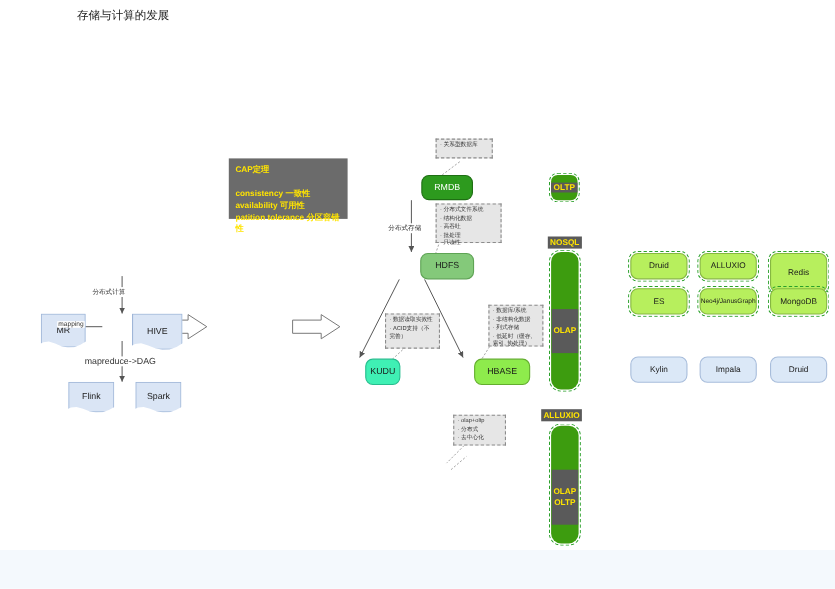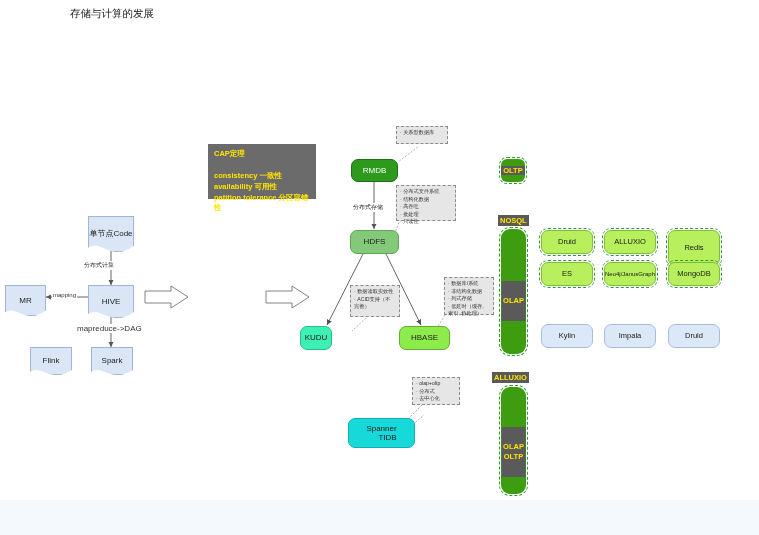--- a/index.html
+++ b/index.html
@@ -28,23 +28,24 @@
     width: 759px;
     height: 500px;
     pointer-events: none;
   }
   .node {
     position: absolute;
     box-sizing: border-box;
     display: flex;
     align-items: center;
     justify-content: center;
-    text-align: right;
+    text-align: left;
     line-height: 1.15;
     color: #1a1a1a;
+    margin-left: 32px;
   }
   .page-title {
     position: absolute;
     left: 70px;
     top: 7px;
     font-size: 10.5px;
     color: #1a1a1a;
     white-space: nowrap;
   }
 
@@ -219,23 +220,20 @@
     <line x1="422" y1="405" x2="406" y2="421" stroke="#8c8c8c" stroke-width="0.7" stroke-dasharray="2,1.6"></line>
     <line x1="410" y1="427" x2="424" y2="415" stroke="#8c8c8c" stroke-width="0.7" stroke-dasharray="2,1.6"></line>
   </svg>
 
   <div class="capbox" style="left:208px; top:144px; width:108px; height:55px;">CAP定理
 
 consistency 一致性
 availability 可用性
 patition tolerance 分区容错性</div>
 
-  <div class="node doc" style="left:88px; top:216px; width:46px; height:36px;">
-    <span>单节点Code</span>
-  </div>
 
   <div class="node doc" style="left:88px; top:285px; width:46px; height:33px;">
     <span>HIVE</span>
   </div>
 
   <div class="node doc" style="left:5px; top:285px; width:41px; height:31px;">
     <span>MR</span>
   </div>
 
   <div class="node doc" style="left:30px; top:347px; width:42px; height:28px;">
@@ -260,24 +258,20 @@
   </div>
 
   <div class="node rr spring" style="left:300px; top:326px; width:32px; height:24px;">
     <span>KUDU</span>
   </div>
 
   <div class="node rr lime" style="left:399px; top:326px; width:51px; height:24px;">
     <span>HBASE</span>
   </div>
 
-  <div class="node rr cyan" style="left:348px; top:418px; width:67px; height:30px; white-space:pre-line;">
-    <span>Spanner
-TIDB</span>
-  </div>
 
   <div class="edge-label" style="left:352px; top:203px;">分布式存储</div>
 
   <div class="anno" style="left:396px; top:126px; width:52px; height:18px;">· 关系型数据库</div>
 
   <div class="anno" style="left:396px; top:185px; width:60px; height:36px;">· 分布式文件系统
 · 结构化数据
 · 高吞吐
 · 批处理
 · 只读性</div>

